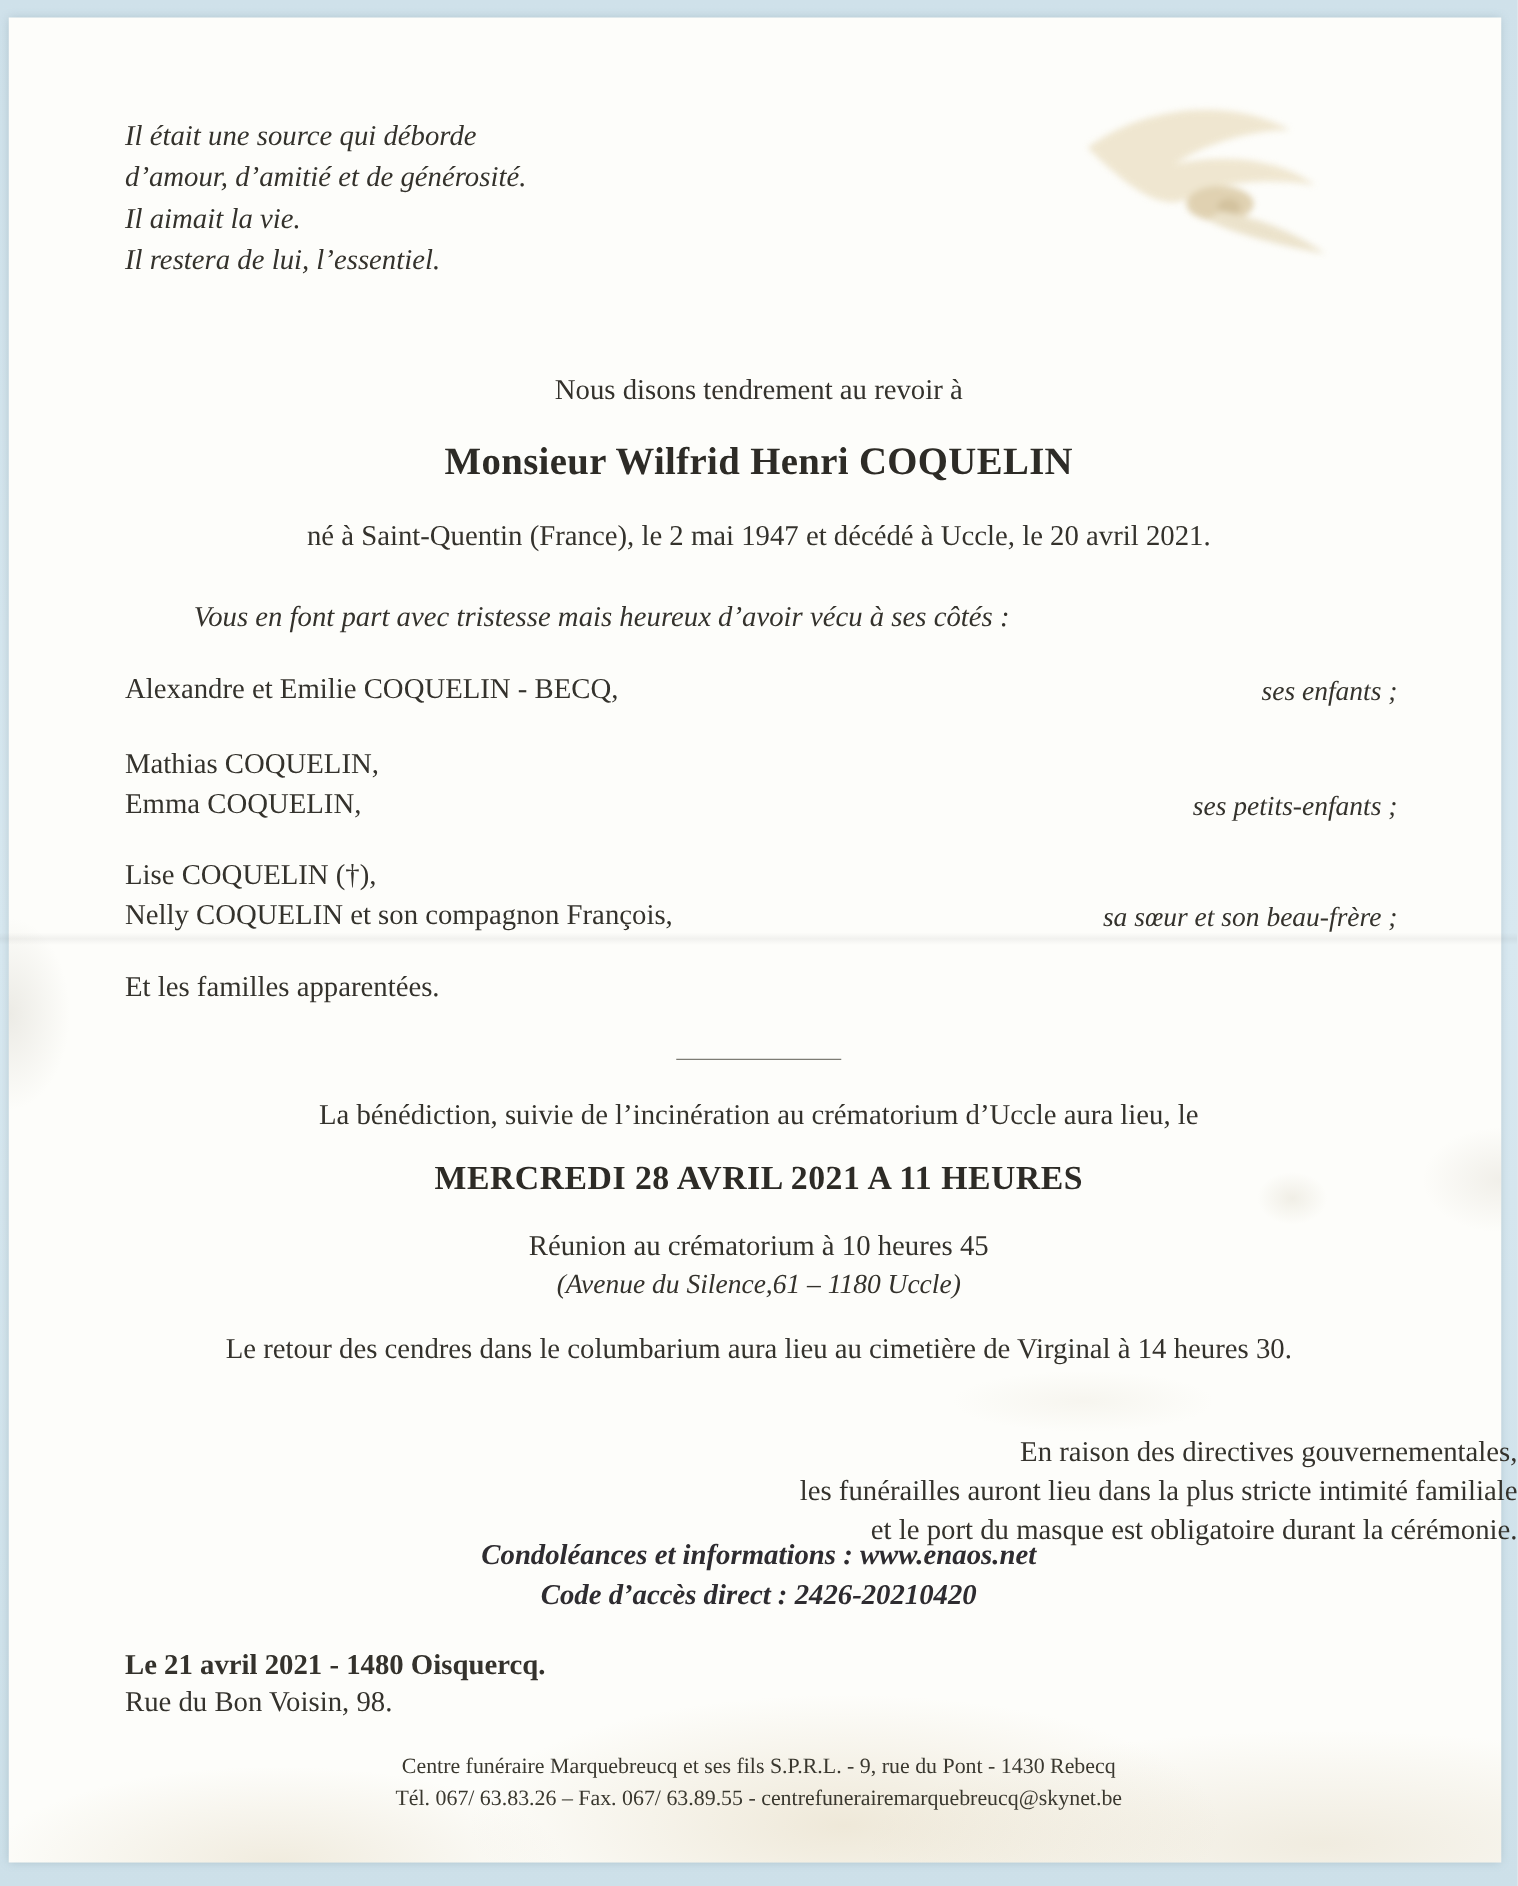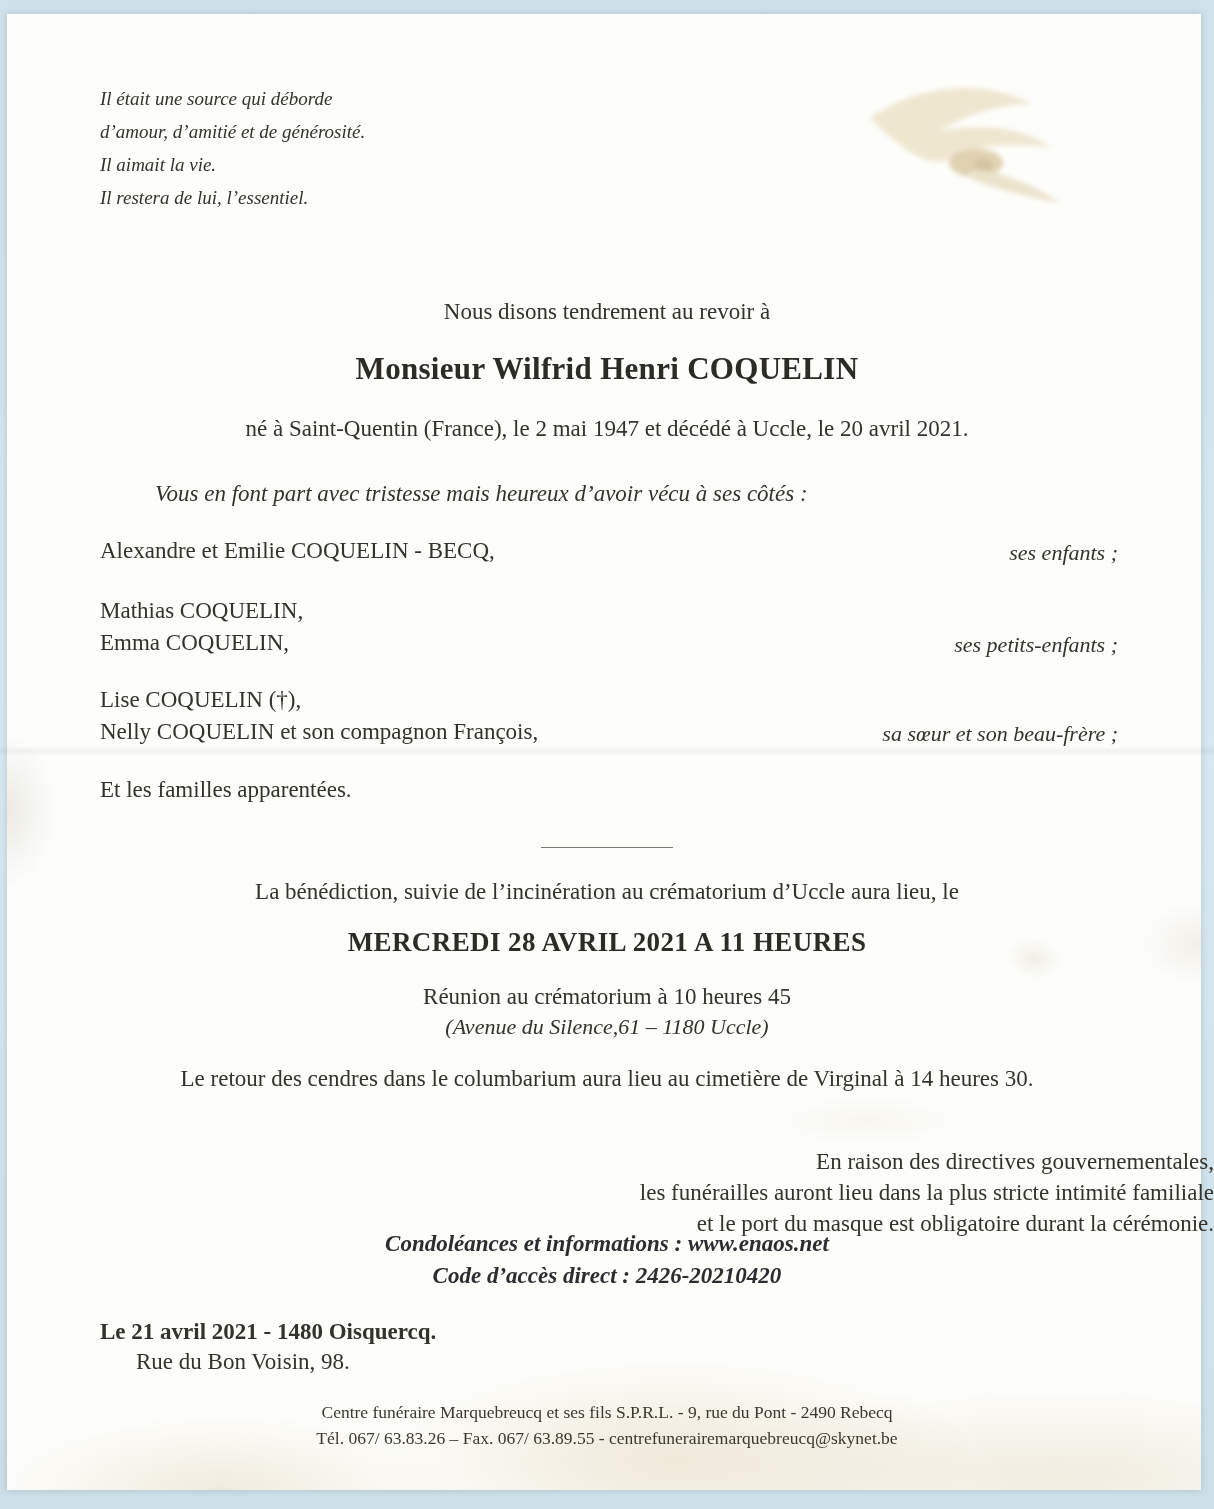--- a/index.html
+++ b/index.html
@@ -35,22 +35,22 @@
   }
   .dove {
     position:absolute; left:862px; top:76px; width:244px; height:128px;
     filter:blur(2.5px); opacity:.8; pointer-events:none;
   }
   .line { position:absolute; color:#34322c; font-size:23px; white-space:nowrap; }
   .left-col  { left:100px; }
   .centered  { left:0; right:0; text-align:center; white-space:normal; }
   .relation  { right:96px; font-style:italic; font-size:22px; text-align:right; }
   .poem {
-    position:absolute; left:100px; top:82px;
-    font-style:italic; font-size:19px; line-height:33px; color:#34322c;
+    position:absolute; left:100px; top:92px;
+    font-style:italic; font-size:23px; line-height:33px; color:#34322c;
   }
   .title-name { font-weight:bold; font-size:31px; letter-spacing:.3px; color:#2d2b26; }
   .italic { font-style:italic; }
   .big-date { font-weight:bold; font-size:27px; letter-spacing:.4px; color:#2d2b26; }
   .bold-italic { font-weight:bold; font-style:italic; color:#2e2c30; }
   .divider {
     position:absolute; top:847px; left:50%; transform:translateX(-50%);
     width:132px; border-top:1.5px solid #7d7c74;
   }
   .covid { line-height:31px; }
@@ -107,17 +107,17 @@
   <div class="line centered covid" style="top:1146px;text-align:right;">
     <div>En raison des directives gouvernementales,</div>
     <div>les funérailles auront lieu dans la plus stricte intimité familiale</div>
     <div>et le port du masque est obligatoire durant la cérémonie.</div>
   </div>
 
   <div class="line centered bold-italic" style="top:1231px;">Condoléances et informations : www.enaos.net</div>
   <div class="line centered bold-italic" style="top:1263px;">Code d’accès direct : 2426-20210420</div>
 
   <div class="line left-col" style="top:1319px;font-weight:bold;">Le 21 avril 2021 - 1480 Oisquercq.</div>
-  <div class="line left-col" style="top:1349px;margin-left:36px;">Rue du Bon Voisin, 98.</div>
+  <div class="line left-col" style="top:1349px;">Rue du Bon Voisin, 98.</div>
 
-  <div class="line centered footer-line" style="top:1402px;">Centre funéraire Marquebreucq et ses fils S.P.R.L. - 9, rue du Pont - 2490 Rebecq</div>
+  <div class="line centered footer-line" style="top:1402px;">Centre funéraire Marquebreucq et ses fils S.P.R.L. - 9, rue du Pont - 1430 Rebecq</div>
   <div class="line centered footer-line" style="top:1428px;">Tél. 067/ 63.83.26 – Fax. 067/ 63.89.55 - centrefunerairemarquebreucq@skynet.be</div>
 </div>
 
 </body></html>

